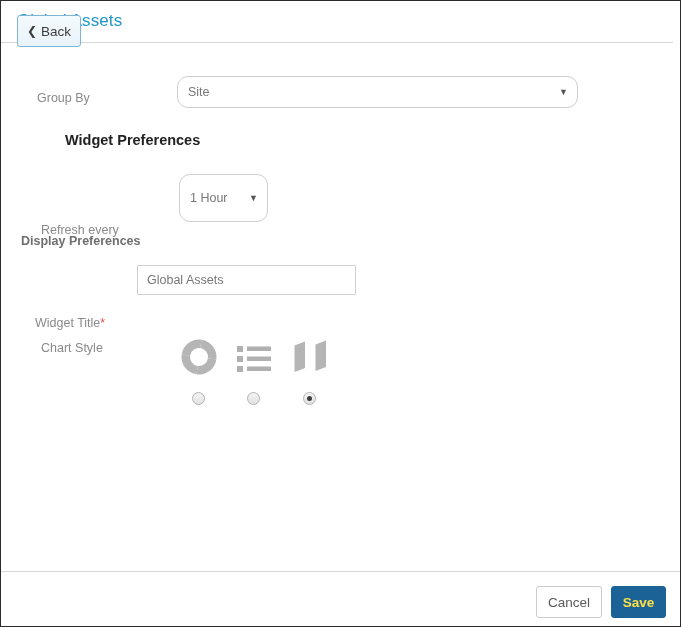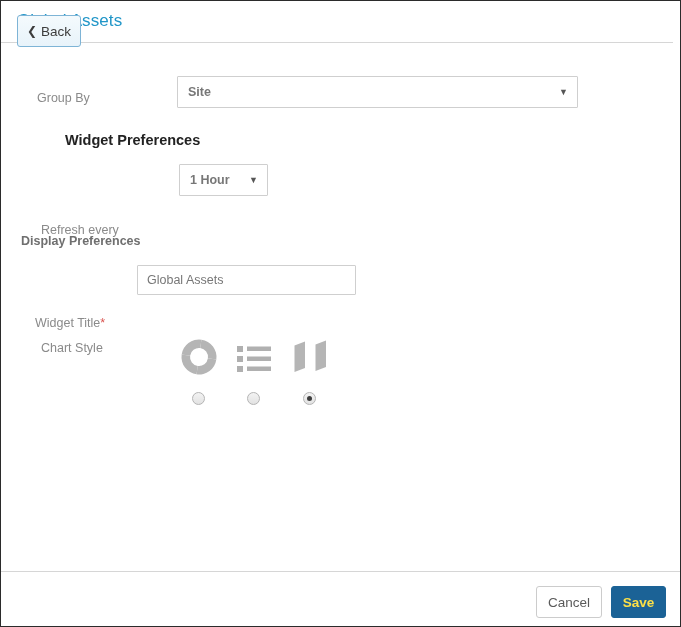--- a/index.html
+++ b/index.html
@@ -82,22 +82,21 @@
     color: #d9534f;
     font-size: 12.5px;
   }
 
   
   .select-box {
     position: absolute;
     box-sizing: border-box;
     border: 1px solid #cfcfcf;
     background: #ffffff;
-    border-radius: 1px;
-    font-weight: bold;
+    border-radius: 11px;
   }
   .select-box .value {
     position: absolute;
     left: 10px;
     top: 50%;
     transform: translateY(-50%);
     font-size: 12.5px;
     color: #777777;
     white-space: nowrap;
   }
@@ -105,21 +104,21 @@
     position: absolute;
     right: 9px;
     top: 50%;
     transform: translateY(-50%);
     font-size: 9px;
     color: #555555;
     line-height: 1;
   }
 
   #groupby-select { left: 176px; top: 33px; width: 401px; height: 32px; }
-  #refresh-select { left: 178px; top: 121px; width: 89px; height: 32px; }
+  #refresh-select { left: 178px; top: 131px; width: 89px; height: 48px; }
 
   .text-input {
     position: absolute;
     box-sizing: border-box;
     border: 1px solid #cfcfcf;
     background: #ffffff;
     border-radius: 1px;
     font-family: "Liberation Sans", sans-serif;
     font-size: 12.5px;
     color: #777777;

